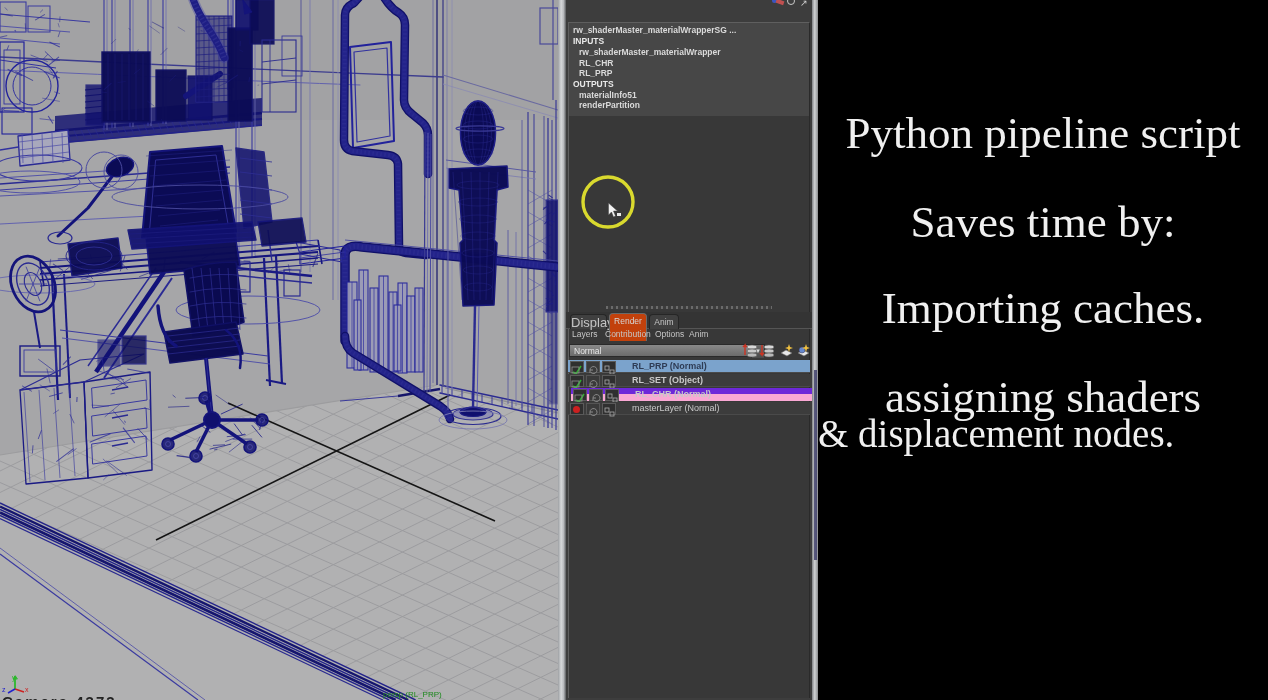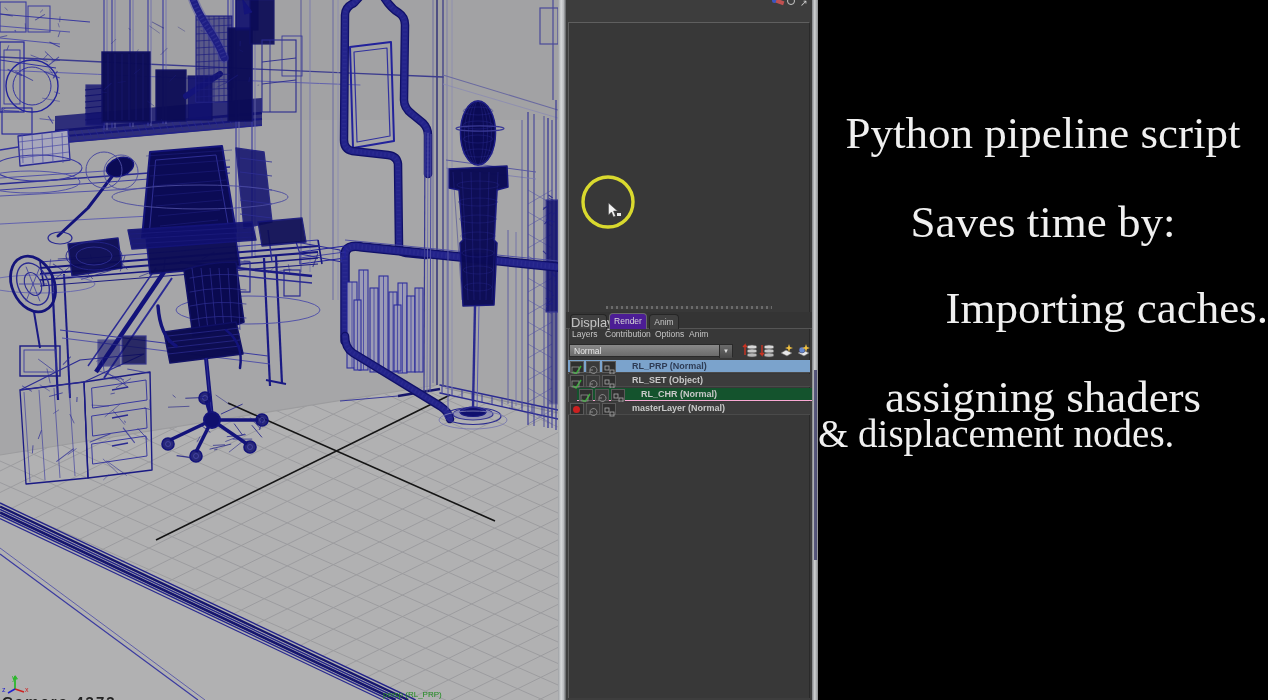--- a/index.html
+++ b/index.html
@@ -672,43 +672,53 @@
   <div style="position:absolute;left:202px;top:-3px;width:14px;height:9px">
     <div style="position:absolute;left:4px;top:1px;width:5px;height:5px;background:#3a55c0;border-radius:50%"></div>
 
     <div style="position:absolute;left:8px;top:3px;width:8px;height:4px;background:#c05050;transform:rotate(20deg)"></div>
   </div>
   <div style="position:absolute;left:221px;top:-3px;width:8px;height:8px;border:1.5px solid #c8c8c8;border-radius:50%"></div>
   <div style="position:absolute;left:234px;top:-2px;color:#d0d0d0;font-size:9px">↗</div>
 
 
   <div style="position:absolute;left:2px;top:22px;width:242px;height:676px;border-top:1px solid #5f5f5f;border-left:1px solid #5f5f5f;border-right:1px solid #2a2a2a;background:#383838"></div>
+  <div style="position:absolute;left:3px;top:23px;width:240px;height:93px;background:#474747;color:#dadada;font-size:8.5px;font-weight:bold">
+    <div style="position:absolute;left:4px;top:2px">rw_shaderMaster_materialWrapperSG ...</div>
+    <div style="position:absolute;left:4px;top:13px;color:#e8e8e8">INPUTS</div>
+    <div style="position:absolute;left:10px;top:24px">rw_shaderMaster_materialWrapper</div>
+    <div style="position:absolute;left:10px;top:34.5px">RL_CHR</div>
+    <div style="position:absolute;left:10px;top:45px">RL_PRP</div>
+    <div style="position:absolute;left:4px;top:56px;color:#e8e8e8">OUTPUTS</div>
+    <div style="position:absolute;left:10px;top:66.5px">materialInfo51</div>
+    <div style="position:absolute;left:10px;top:77px">renderPartition</div>
+  </div>
 
   <svg style="position:absolute;left:12px;top:172px" width="64" height="64">
     <circle cx="30" cy="30" r="25" stroke="#d9d92e" stroke-width="3.4" fill="none"></circle>
     <path d="M30.5,31 L30.5,43 L33.5,40 L35.5,45 L37.5,44 L35.5,39 L39.5,39 Z" fill="#f2f2f2" stroke="#444" stroke-width="0.5"></path>
     <rect x="39" y="41" width="4" height="3" fill="#e8e8e8"></rect>
   </svg>
 
   <div style="position:absolute;left:40px;top:306px;width:166px;height:3px;background:repeating-linear-gradient(90deg,#6a6a6a 0 2px,#3d3d3d 2px 5px)"></div>
 
   <div style="position:absolute;left:0;top:312px;width:246px;height:17px;background:#343434;border-bottom:1px solid #555">
     <div style="position:absolute;left:4px;top:2px;width:37px;height:15px;background:#404040;border:1px solid #262626;border-bottom:none;border-radius:4px 4px 0 0;color:#c4c4c4;font-size:13px;text-align:center;line-height:15px">Display</div>
-    <div style="position:absolute;left:43px;top:1px;width:38px;height:16px;background:#4c1d95;border:1px solid #6a6a6a;border-bottom:none;border-radius:4px 4px 0 0;color:#d6d6d6;font-size:8.5px;text-align:center;line-height:15px">Render</div>
+    <div style="position:absolute;left:43px;top:1px;width:38px;height:28px;background:#c2410c;border:1px solid #6a6a6a;border-bottom:none;border-radius:4px 4px 0 0;color:#d6d6d6;font-size:8.5px;text-align:center;line-height:15px">Render</div>
     <div style="position:absolute;left:83px;top:2px;width:30px;height:15px;background:#404040;border:1px solid #262626;border-bottom:none;border-radius:4px 4px 0 0;color:#c4c4c4;font-size:8.5px;text-align:center;line-height:15px">Anim</div>
   </div>
 
   <div style="position:absolute;left:0;top:329px;width:246px;height:14px;color:#c6c6c6;font-size:8.5px">
     <span style="position:absolute;left:6px">Layers</span>
     <span style="position:absolute;left:39px">Contribution</span>
     <span style="position:absolute;left:89px">Options</span>
     <span style="position:absolute;left:123px">Anim</span>
   </div>
 
-  <div style="position:absolute;left:3px;top:344px;width:164px;height:13px;background:linear-gradient(#8a8a8a,#6b6b6b);border:1px solid #2a2a2a;color:#e8e8e8;font-size:8.5px">
+  <div style="position:absolute;left:3px;top:344px;width:196px;height:13px;background:linear-gradient(#8a8a8a,#6b6b6b);border:1px solid #2a2a2a;color:#e8e8e8;font-size:8.5px">
     <span style="position:absolute;left:4px;top:1px">Normal</span>
     <div style="position:absolute;right:0;top:0;width:13px;height:13px;background:linear-gradient(#6a6a6a,#4a4a4a);border-left:1px solid #2a2a2a;color:#ddd;font-size:6px;text-align:center;line-height:13px">▼</div>
   </div>
 
   <svg style="position:absolute;left:176px;top:342px" width="68" height="17">
     <g>
       <path d="M3,13 L3,3 L1,5 M3,3 L5,5" stroke="#cc3322" stroke-width="1.4" fill="none"></path>
       <ellipse cx="10" cy="5" rx="5" ry="2" fill="#d8d8d8" stroke="#555" stroke-width="0.6"></ellipse>
       <ellipse cx="10" cy="9" rx="5" ry="2" fill="#c8c8c8" stroke="#555" stroke-width="0.6"></ellipse>
       <ellipse cx="10" cy="13" rx="5" ry="2" fill="#b8b8b8" stroke="#555" stroke-width="0.6"></ellipse>
@@ -751,21 +761,21 @@
           </svg></div>
     <div style="position:absolute;left:18px;top:0.5px;width:14px;height:12px;background:#3a3a3a;border:1px solid #555"><svg width="13" height="12">
             <path d="M3,6 a3.5,3.5 0 1 1 1,2.5 M3,9 L3,6 L6,6" stroke="#8a8a8a" stroke-width="1" fill="none"></path>
           </svg></div>
     <div style="position:absolute;left:34px;top:0.5px;width:14px;height:12px;background:#2f2f2f;border:1px solid #5a5a5a"><svg width="13" height="12">
             <rect x="2" y="2" width="4" height="4" stroke="#aaa" stroke-width="0.8" fill="none"></rect>
             <rect x="7" y="6" width="4" height="4" stroke="#aaa" stroke-width="0.8" fill="none"></rect>
           </svg></div>
     <div style="position:absolute;left:64px;top:1px;color:#c8c8c8;font-size:9px;font-weight:bold">RL_SET (Object)</div>
   </div>
-  <div style="position:absolute;left:11px;top:388px;width:242px;height:13px;background:#14532d;border-bottom:1px solid #f9a8d4">
+  <div style="position:absolute;left:5px;top:388px;width:242px;height:13px;background:#6d28d9;border-bottom:7px solid #f9a8d4">
     <div style="position:absolute;left:2px;top:0.5px;width:14px;height:12px;background:#2f2f2f;border:1px solid #5a5a5a"><svg width="13" height="12">
             <path d="M2,8 L5,10 L10,2" stroke="#30b030" stroke-width="1.6" fill="none"></path>
             <rect x="1" y="3" width="7" height="6" stroke="#909090" stroke-width="0.8" fill="none"></rect>
           </svg></div>
     <div style="position:absolute;left:18px;top:0.5px;width:14px;height:12px;background:#3a3a3a;border:1px solid #555"><svg width="13" height="12">
             <path d="M3,6 a3.5,3.5 0 1 1 1,2.5 M3,9 L3,6 L6,6" stroke="#8a8a8a" stroke-width="1" fill="none"></path>
           </svg></div>
     <div style="position:absolute;left:34px;top:0.5px;width:14px;height:12px;background:#2f2f2f;border:1px solid #5a5a5a"><svg width="13" height="12">
             <rect x="2" y="2" width="4" height="4" stroke="#aaa" stroke-width="0.8" fill="none"></rect>
             <rect x="7" y="6" width="4" height="4" stroke="#aaa" stroke-width="0.8" fill="none"></rect>
@@ -776,26 +786,26 @@
     <div style="position:absolute;left:2px;top:0.5px;width:14px;height:12px;background:#2f2f2f;border:1px solid #5a5a5a">
           <div style="position:absolute;left:2px;top:2px;width:7px;height:7px;border-radius:50%;background:#cc2020"></div>
         </div>
     <div style="position:absolute;left:18px;top:0.5px;width:14px;height:12px;background:#3a3a3a;border:1px solid #555"><svg width="13" height="12">
             <path d="M3,6 a3.5,3.5 0 1 1 1,2.5 M3,9 L3,6 L6,6" stroke="#8a8a8a" stroke-width="1" fill="none"></path>
           </svg></div>
     <div style="position:absolute;left:34px;top:0.5px;width:14px;height:12px;background:#2f2f2f;border:1px solid #5a5a5a"><svg width="13" height="12">
             <rect x="2" y="2" width="4" height="4" stroke="#aaa" stroke-width="0.8" fill="none"></rect>
             <rect x="7" y="6" width="4" height="4" stroke="#aaa" stroke-width="0.8" fill="none"></rect>
           </svg></div>
-    <div style="position:absolute;left:64px;top:1px;color:#c8c8c8;font-size:9px;font-weight:bold">masterLayer (Normal)</div>
+    <div style="position:absolute;left:64px;top:1px;color:#c8c8c8;font-size:9px;font-weight:normal">masterLayer (Normal)</div>
   </div>
 </div>
 <div style="position:absolute;left:812px;top:0;width:6px;height:700px;background:linear-gradient(90deg,#808285,#d0d2d4 45%,#8a8c8e)"></div>
 <div style="position:absolute;left:814px;top:370px;width:3px;height:190px;background:#3a3a66;opacity:0.8"></div>
 
 <div style="position:absolute;left:818px;top:0;width:450px;height:700px;background:#000;color:#f0f0f0;font-family:'Liberation Serif',serif">
   <div style="position:absolute;left:0;top:200px;width:450px;text-align:center;font-size:45px;line-height:1">Saves time by:</div>
   <div style="position:absolute;left:0;top:111px;width:450px;text-align:center;font-size:45px;line-height:1">Python pipeline script</div>
-  <div style="position:absolute;left:0;top:286px;width:450px;text-align:right;font-size:45px;line-height:1">Importing caches.</div>
+  <div style="position:absolute;left:0;top:286px;width:450px;text-align:center;font-size:45px;line-height:1">Importing caches.</div>
   <div style="position:absolute;left:0;top:375px;width:450px;text-align:center;font-size:45px;line-height:1">assigning shaders</div>
   <div style="position:absolute;left:0;top:414px;width:450px;font-size:39px;line-height:1">&amp; displacement nodes.</div>
 </div>
 
 </div>
 </body></html>

